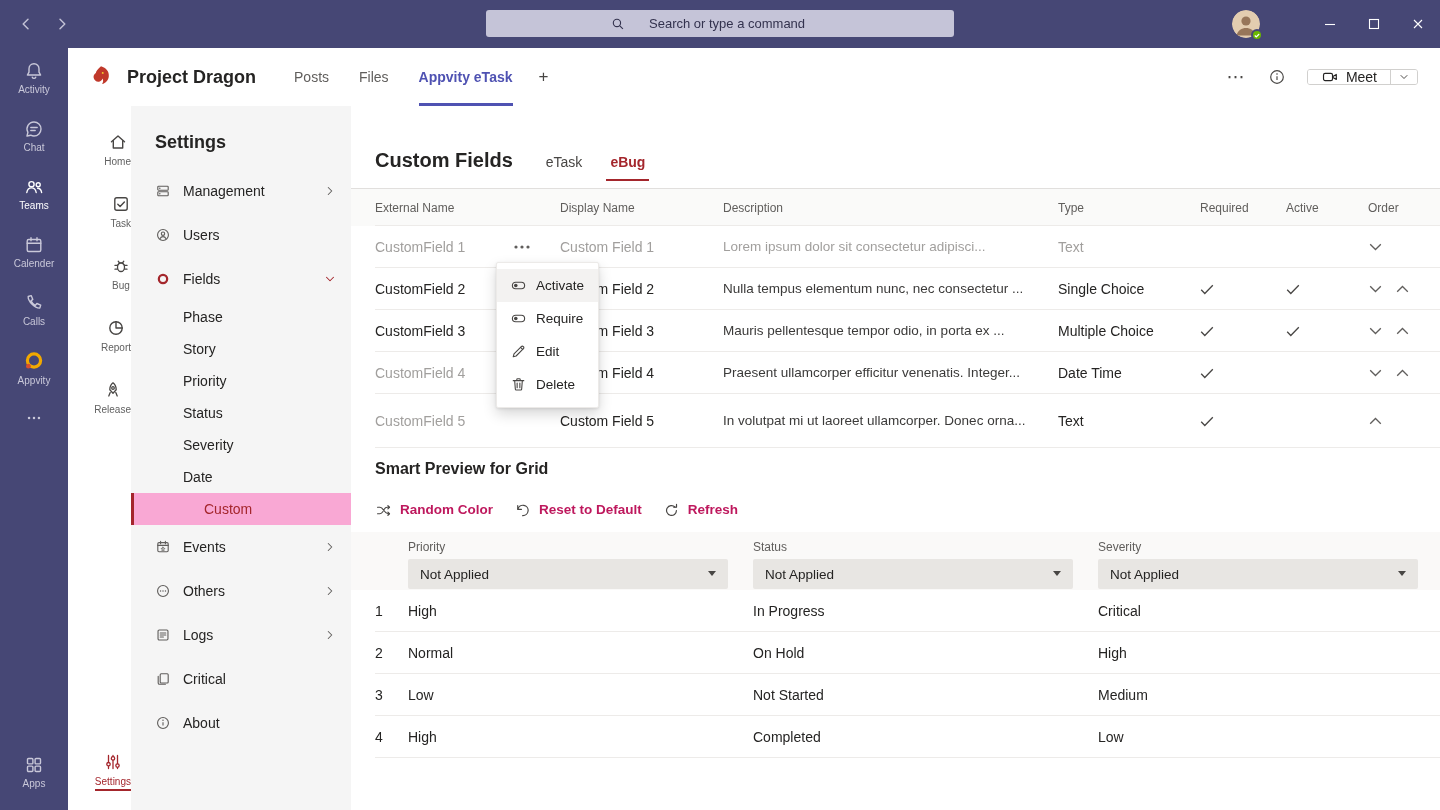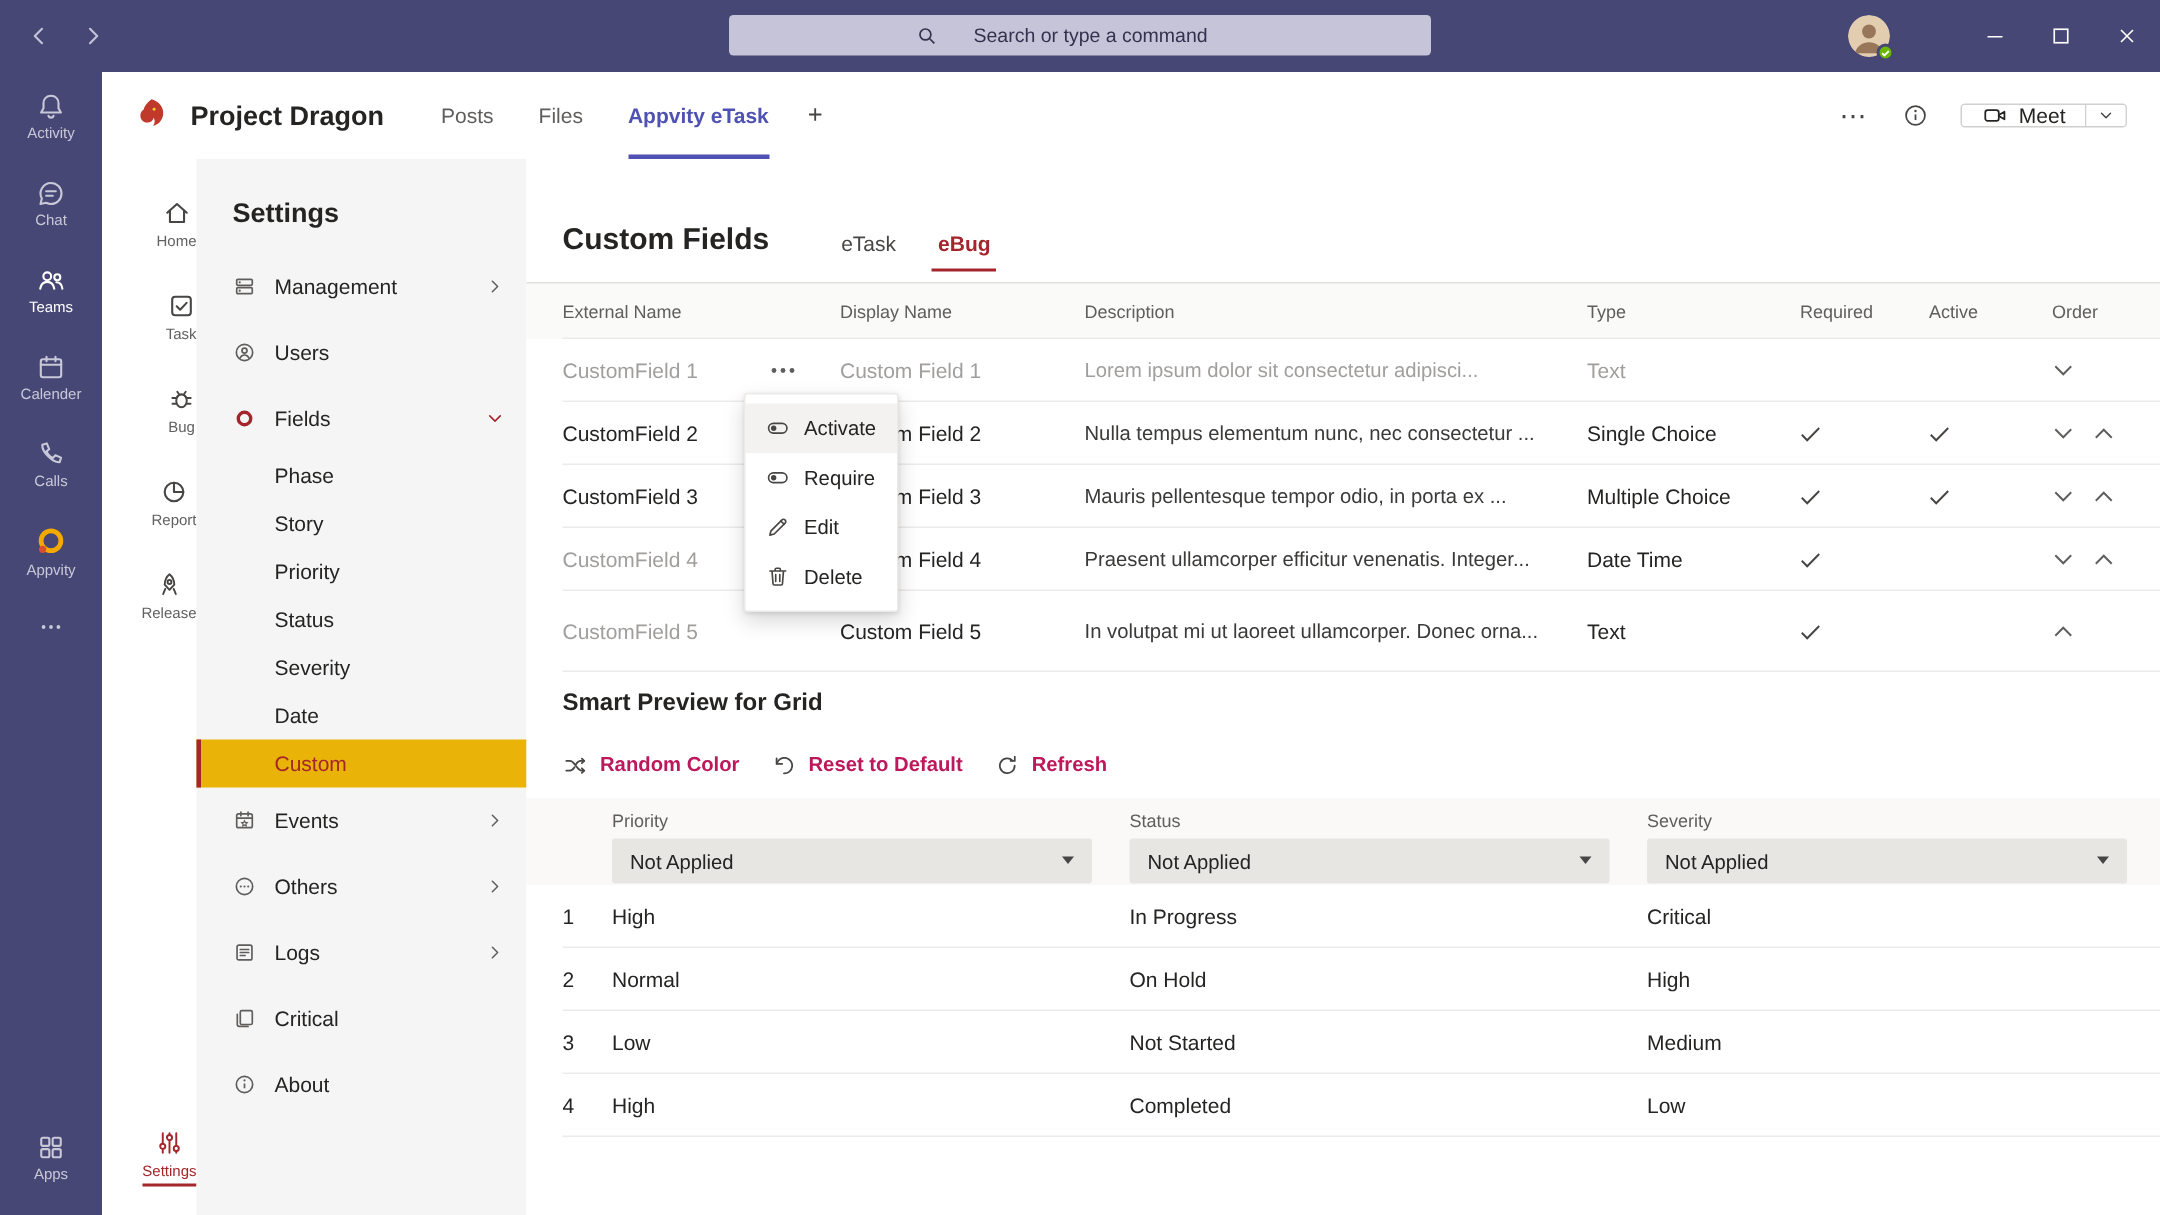--- a/index.html
+++ b/index.html
@@ -59,27 +59,27 @@
   
   .settings-nav{width:220px;background:#f5f5f5;display:flex;flex-direction:column;}
   .sn-title{font-size:18px;font-weight:700;margin:26px 0 16px 24px;color:#252423;}
   .nav-item{height:44px;display:flex;align-items:center;padding-left:24px;padding-right:14px;gap:12px;font-size:14px;color:#252423;}
   .nav-item .ni{width:16px;height:16px;color:#605e5c;flex:0 0 16px;}
   .nav-item .ni.red{color:#a4262c;}
   .nav-item .nl{flex:1;}
   .nav-item .nc{color:#605e5c;width:14px;height:14px;}
   .nav-item .nc.red{color:#a4262c;}
   .nav-child{height:32px;display:flex;align-items:center;padding-left:52px;font-size:14px;color:#252423;}
-  .nav-child.active{background:#eab308;border-left:3px solid #a4262c;padding-left:49px;color:#a4262c;}
+  .nav-child.active{background:#f9a8d4;border-left:3px solid #a4262c;padding-left:70px;color:#a4262c;}
 
   
   .main{flex:1;background:#fff;position:relative;min-width:0;}
   .main-header{height:82px;display:flex;align-items:center;padding:26px 0 0 24px;}
   .page-title{font-size:20px;font-weight:600;color:#252423;}
-  .sub-tabs{display:flex;gap:28px;margin-left:48px;margin-top:4px;}
+  .sub-tabs{display:flex;gap:28px;margin-left:33px;margin-top:4px;}
   .sub-tab{font-size:14px;color:#484644;position:relative;}
   .sub-tab.active{color:#a4262c;font-weight:600;}
   .sub-tab.active::after{content:'';position:absolute;left:-4px;right:-4px;bottom:-11px;height:2.5px;background:#a4262c;}
 
   .cf-head,.cf-row{display:grid;grid-template-columns:185px 163px 335px 142px 86px 82px 1fr;padding-left:24px;align-items:center;position:relative;}
   .cf-head{height:38px;font-size:12px;color:#605e5c;background:#fafaf9;border-top:1px solid #e1dfdd;}
   .cf-head::after,.cf-row::after{content:'';position:absolute;left:24px;right:0;bottom:0;height:1px;background:#edebe9;}
   .cf-row{min-height:42px;font-size:14px;}
   .cf-row.tall{min-height:54px;}
   .cf-cell{padding-right:14px;}

